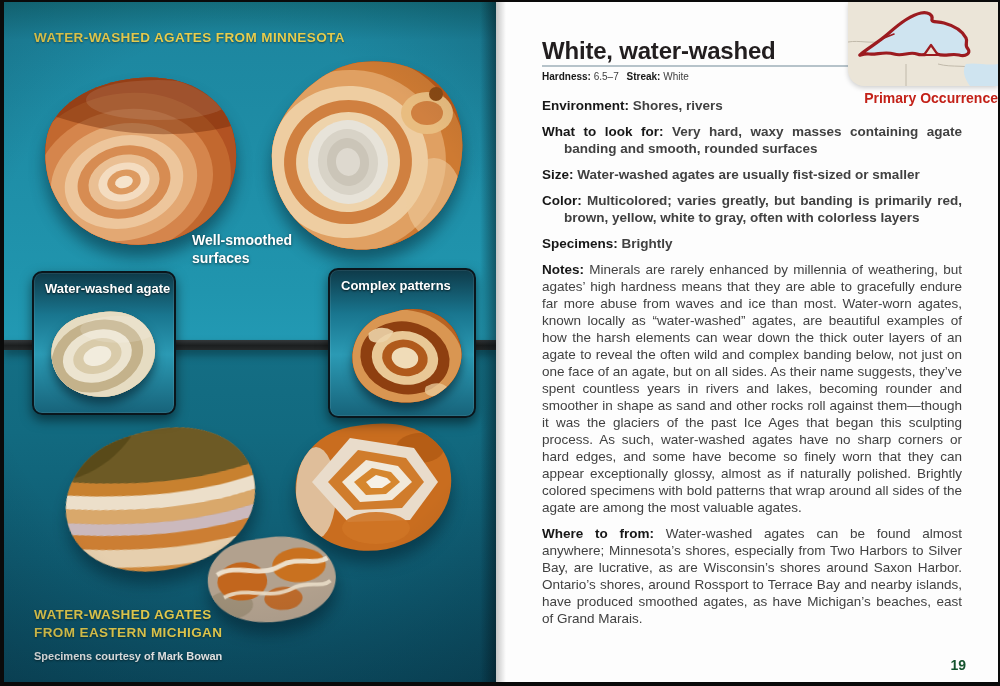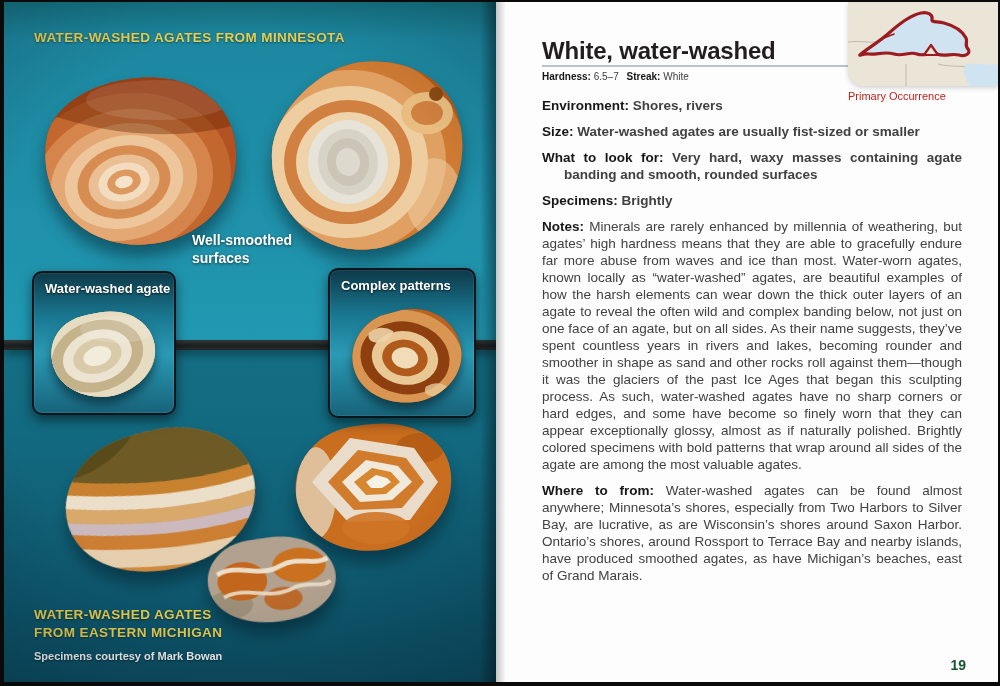--- a/index.html
+++ b/index.html
@@ -82,22 +82,22 @@
     text-align:justify;
   }
   .field b{color:#171717;}
   .field.spec{padding-left:22px;text-indent:-22px;font-weight:bold;}
   .map-card{
     position:absolute;top:0;right:0;width:150px;height:84px;z-index:4;
     background:#ebe5d8;border-radius:0 0 0 16px;
     box-shadow:0 2px 5px rgba(0,0,0,.18);overflow:hidden;
   }
   .map-caption{
-    position:absolute;top:88px;right:0;width:150px;z-index:4;text-align:left;
-    color:#c32118;font-weight:normal;font-size:11px;
+    position:absolute;top:88px;right:0;width:150px;z-index:4;text-align:right;
+    color:#c32118;font-weight:bold;font-size:14px;
   }
   .pagenum{
     position:absolute;right:32px;bottom:9px;font-weight:bold;font-size:14px;color:#14532d;
   }
 </style>
 </head>
 <body>
 
 <div class="book">
 
@@ -290,22 +290,23 @@
       <h1 class="rp-title">White, water-washed</h1>
       <div class="title-rule"></div>
       <p class="hs-line">
         <b>Hardness:</b>
         <span>6.5–7</span>
         <b>Streak:</b>
         <span>White</span>
       </p>
       <div class="fields">
           <p class="field spec"><b>Environment:</b><span> Shores, rivers</span></p>
+          <p class="field spec"><b>What to look for:</b><span> Very hard, waxy masses containing agate banding and smooth, rounded surfaces</span></p>
           <p class="field spec"><b>Size:</b><span> Water-washed agates are usually fist-sized or smaller</span></p>
-          <p class="field spec"><b>What to look for:</b><span> Very hard, waxy masses containing agate banding and smooth, rounded surfaces</span></p>
+          <p class="field spec"><b>Color:</b><span> Multicolored; varies greatly, but banding is primarily red, brown, yellow, white to gray, often with colorless layers</span></p>
           <p class="field spec"><b>Specimens:</b><span> Brightly</span></p>
           <p class="field para"><b>Notes:</b><span> Minerals are rarely enhanced by millennia of weathering, but agates’ high hardness means that they are able to gracefully endure far more abuse from waves and ice than most. Water-worn agates, known locally as “water-washed” agates, are beautiful examples of how the harsh elements can wear down the thick outer layers of an agate to reveal the often wild and complex banding below, not just on one face of an agate, but on all sides. As their name suggests, they’ve spent countless years in rivers and lakes, becoming rounder and smoother in shape as sand and other rocks roll against them—though it was the glaciers of the past Ice Ages that began this sculpting process. As such, water-washed agates have no sharp corners or hard edges, and some have become so finely worn that they can appear exceptionally glossy, almost as if naturally polished. Brightly colored specimens with bold patterns that wrap around all sides of the agate are among the most valuable agates.</span></p>
           <p class="field para"><b>Where to from:</b><span> Water-washed agates can be found almost anywhere; Minnesota’s shores, especially from Two Harbors to Silver Bay, are lucrative, as are Wisconsin’s shores around Saxon Harbor. Ontario’s shores, around Rossport to Terrace Bay and nearby islands, have produced smoothed agates, as have Michigan’s beaches, east of Grand Marais.</span></p>
         </div>
     </div>
 
     <div class="pagenum">19</div>
   </div>
 </div>
 

